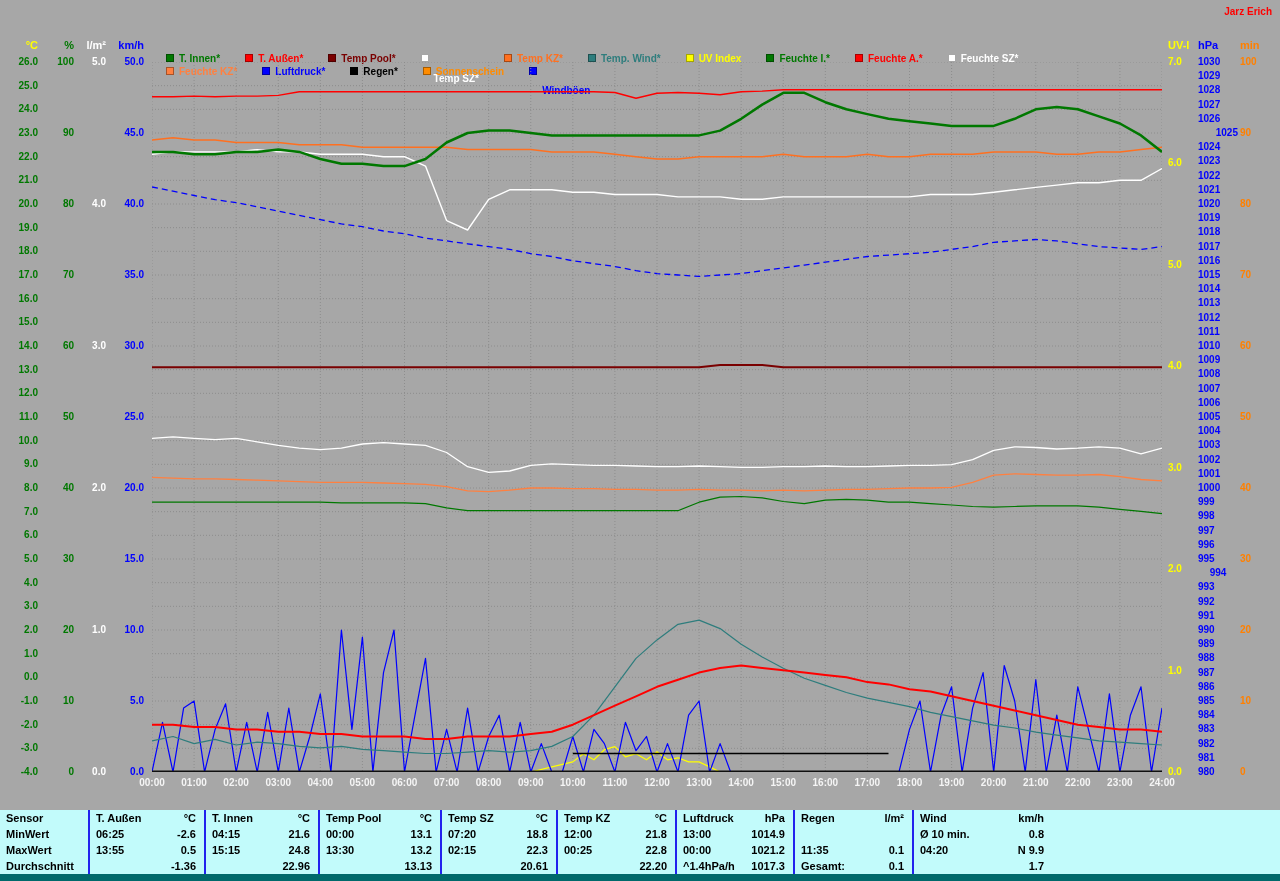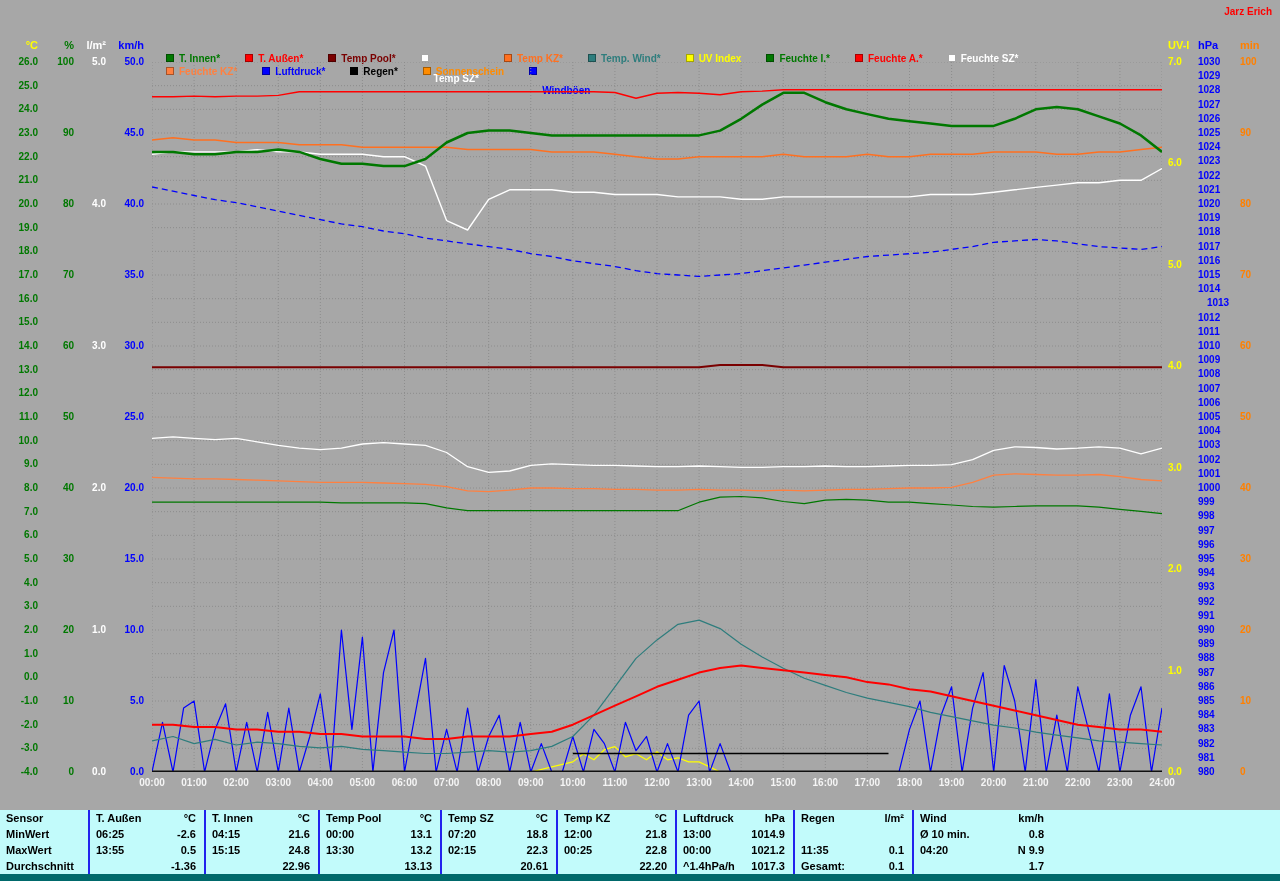--- a/index.html
+++ b/index.html
@@ -166,52 +166,52 @@
       <div class="tick" style="left: 1168px; top: 462.714px; width: 40px; text-align: left; color: rgb(255, 255, 0);">3.0</div>
       <div class="tick" style="left: 1168px; top: 564.143px; width: 40px; text-align: left; color: rgb(255, 255, 0);">2.0</div>
       <div class="tick" style="left: 1168px; top: 665.571px; width: 40px; text-align: left; color: rgb(255, 255, 0);">1.0</div>
       <div class="tick" style="left: 1168px; top: 767px; width: 40px; text-align: left; color: rgb(255, 255, 0);">0.0</div>
       <div class="axhead" style="left: 1198px; top: 40px; width: 40px; text-align: left; color: rgb(0, 0, 255);">hPa</div>
       <div class="tick" style="left: 1198px; top: 57px; width: 40px; text-align: left; color: rgb(0, 0, 255);">1030</div>
       <div class="tick" style="left: 1198px; top: 71.2px; width: 40px; text-align: left; color: rgb(0, 0, 255);">1029</div>
       <div class="tick" style="left: 1198px; top: 85.4px; width: 40px; text-align: left; color: rgb(0, 0, 255);">1028</div>
       <div class="tick" style="left: 1198px; top: 99.6px; width: 40px; text-align: left; color: rgb(0, 0, 255);">1027</div>
       <div class="tick" style="left: 1198px; top: 113.8px; width: 40px; text-align: left; color: rgb(0, 0, 255);">1026</div>
-      <div class="tick" style="left: 1198px; top: 128px; width: 40px; text-align: left; color: rgb(0, 0, 255);">1025</div>
+      <div class="tick" style="left: 1198px; top: 128px; width: 40px; text-align: right; color: rgb(0, 0, 255);">1025</div>
       <div class="tick" style="left: 1198px; top: 142.2px; width: 40px; text-align: left; color: rgb(0, 0, 255);">1024</div>
       <div class="tick" style="left: 1198px; top: 156.4px; width: 40px; text-align: left; color: rgb(0, 0, 255);">1023</div>
       <div class="tick" style="left: 1198px; top: 170.6px; width: 40px; text-align: left; color: rgb(0, 0, 255);">1022</div>
       <div class="tick" style="left: 1198px; top: 184.8px; width: 40px; text-align: left; color: rgb(0, 0, 255);">1021</div>
       <div class="tick" style="left: 1198px; top: 199px; width: 40px; text-align: left; color: rgb(0, 0, 255);">1020</div>
       <div class="tick" style="left: 1198px; top: 213.2px; width: 40px; text-align: left; color: rgb(0, 0, 255);">1019</div>
       <div class="tick" style="left: 1198px; top: 227.4px; width: 40px; text-align: left; color: rgb(0, 0, 255);">1018</div>
       <div class="tick" style="left: 1198px; top: 241.6px; width: 40px; text-align: left; color: rgb(0, 0, 255);">1017</div>
       <div class="tick" style="left: 1198px; top: 255.8px; width: 40px; text-align: left; color: rgb(0, 0, 255);">1016</div>
       <div class="tick" style="left: 1198px; top: 270px; width: 40px; text-align: left; color: rgb(0, 0, 255);">1015</div>
       <div class="tick" style="left: 1198px; top: 284.2px; width: 40px; text-align: left; color: rgb(0, 0, 255);">1014</div>
-      <div class="tick" style="left: 1198px; top: 298.4px; width: 40px; text-align: center; color: rgb(0, 0, 255);">1013</div>
+      <div class="tick" style="left: 1198px; top: 298.4px; width: 40px; text-align: left; color: rgb(0, 0, 255);">1013</div>
       <div class="tick" style="left: 1198px; top: 312.6px; width: 40px; text-align: left; color: rgb(0, 0, 255);">1012</div>
       <div class="tick" style="left: 1198px; top: 326.8px; width: 40px; text-align: left; color: rgb(0, 0, 255);">1011</div>
       <div class="tick" style="left: 1198px; top: 341px; width: 40px; text-align: left; color: rgb(0, 0, 255);">1010</div>
       <div class="tick" style="left: 1198px; top: 355.2px; width: 40px; text-align: left; color: rgb(0, 0, 255);">1009</div>
       <div class="tick" style="left: 1198px; top: 369.4px; width: 40px; text-align: left; color: rgb(0, 0, 255);">1008</div>
       <div class="tick" style="left: 1198px; top: 383.6px; width: 40px; text-align: left; color: rgb(0, 0, 255);">1007</div>
       <div class="tick" style="left: 1198px; top: 397.8px; width: 40px; text-align: left; color: rgb(0, 0, 255);">1006</div>
       <div class="tick" style="left: 1198px; top: 412px; width: 40px; text-align: left; color: rgb(0, 0, 255);">1005</div>
       <div class="tick" style="left: 1198px; top: 426.2px; width: 40px; text-align: left; color: rgb(0, 0, 255);">1004</div>
       <div class="tick" style="left: 1198px; top: 440.4px; width: 40px; text-align: left; color: rgb(0, 0, 255);">1003</div>
       <div class="tick" style="left: 1198px; top: 454.6px; width: 40px; text-align: left; color: rgb(0, 0, 255);">1002</div>
       <div class="tick" style="left: 1198px; top: 468.8px; width: 40px; text-align: left; color: rgb(0, 0, 255);">1001</div>
       <div class="tick" style="left: 1198px; top: 483px; width: 40px; text-align: left; color: rgb(0, 0, 255);">1000</div>
       <div class="tick" style="left: 1198px; top: 497.2px; width: 40px; text-align: left; color: rgb(0, 0, 255);">999</div>
       <div class="tick" style="left: 1198px; top: 511.4px; width: 40px; text-align: left; color: rgb(0, 0, 255);">998</div>
       <div class="tick" style="left: 1198px; top: 525.6px; width: 40px; text-align: left; color: rgb(0, 0, 255);">997</div>
       <div class="tick" style="left: 1198px; top: 539.8px; width: 40px; text-align: left; color: rgb(0, 0, 255);">996</div>
       <div class="tick" style="left: 1198px; top: 554px; width: 40px; text-align: left; color: rgb(0, 0, 255);">995</div>
-      <div class="tick" style="left: 1198px; top: 568.2px; width: 40px; text-align: left; color: rgb(0, 0, 255);">994</div>
+      <div class="tick" style="left: 1198px; top: 568.2px; width: 40px; text-align: center; color: rgb(0, 0, 255);">994</div>
       <div class="tick" style="left: 1198px; top: 582.4px; width: 40px; text-align: left; color: rgb(0, 0, 255);">993</div>
       <div class="tick" style="left: 1198px; top: 596.6px; width: 40px; text-align: left; color: rgb(0, 0, 255);">992</div>
       <div class="tick" style="left: 1198px; top: 610.8px; width: 40px; text-align: left; color: rgb(0, 0, 255);">991</div>
       <div class="tick" style="left: 1198px; top: 625px; width: 40px; text-align: left; color: rgb(0, 0, 255);">990</div>
       <div class="tick" style="left: 1198px; top: 639.2px; width: 40px; text-align: left; color: rgb(0, 0, 255);">989</div>
       <div class="tick" style="left: 1198px; top: 653.4px; width: 40px; text-align: left; color: rgb(0, 0, 255);">988</div>
       <div class="tick" style="left: 1198px; top: 667.6px; width: 40px; text-align: left; color: rgb(0, 0, 255);">987</div>
       <div class="tick" style="left: 1198px; top: 681.8px; width: 40px; text-align: left; color: rgb(0, 0, 255);">986</div>
       <div class="tick" style="left: 1198px; top: 696px; width: 40px; text-align: left; color: rgb(0, 0, 255);">985</div>
       <div class="tick" style="left: 1198px; top: 710.2px; width: 40px; text-align: left; color: rgb(0, 0, 255);">984</div>

